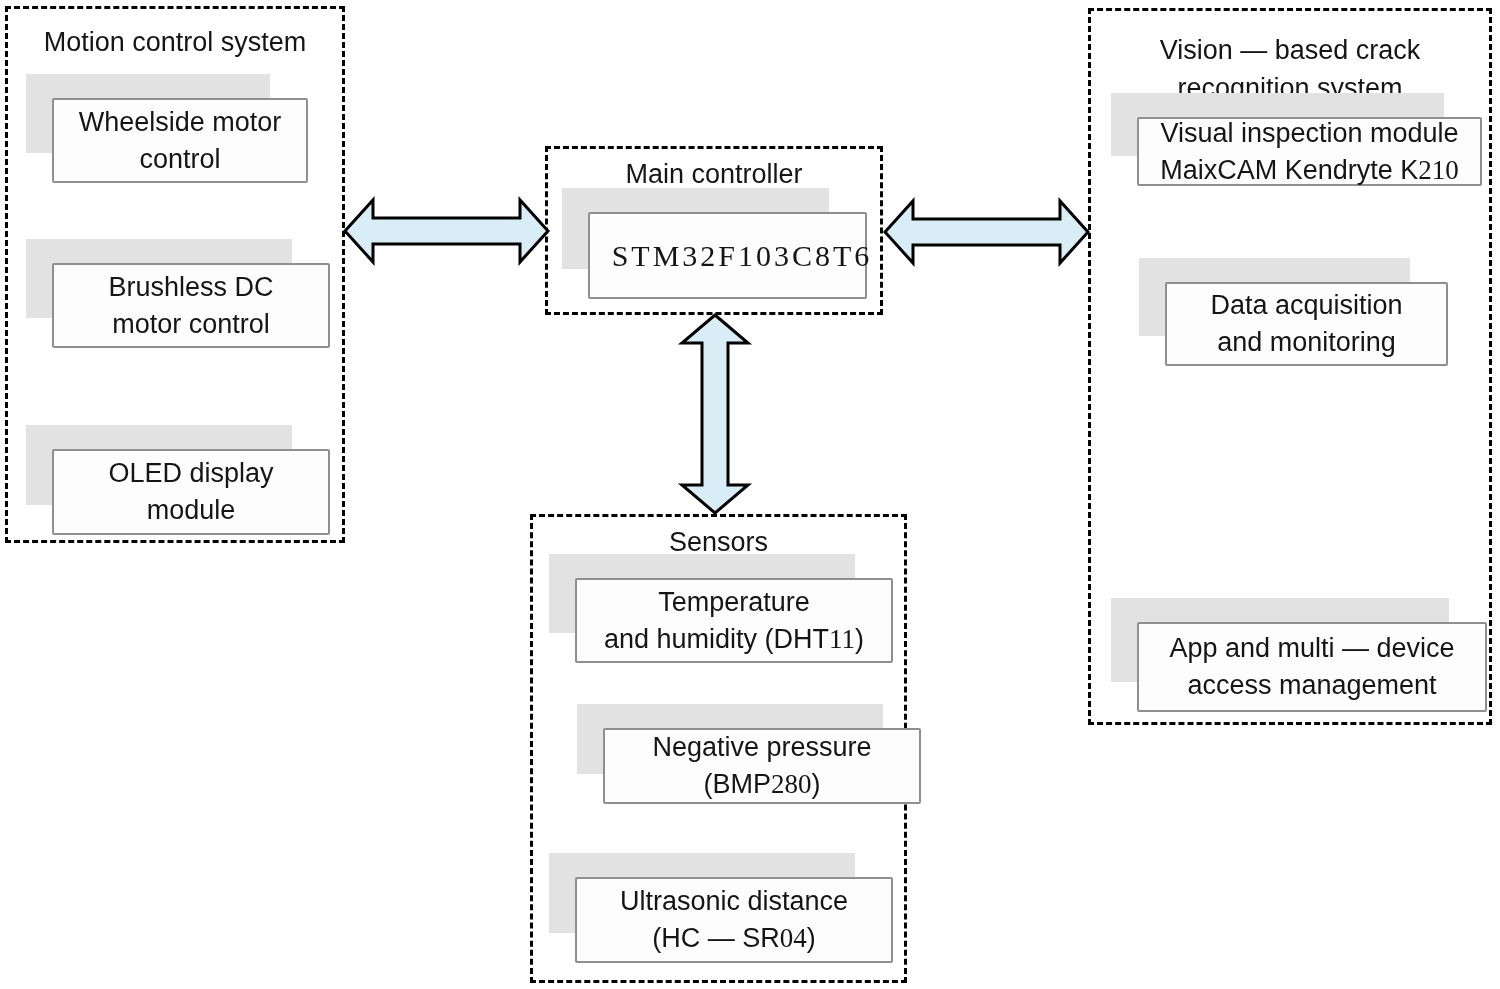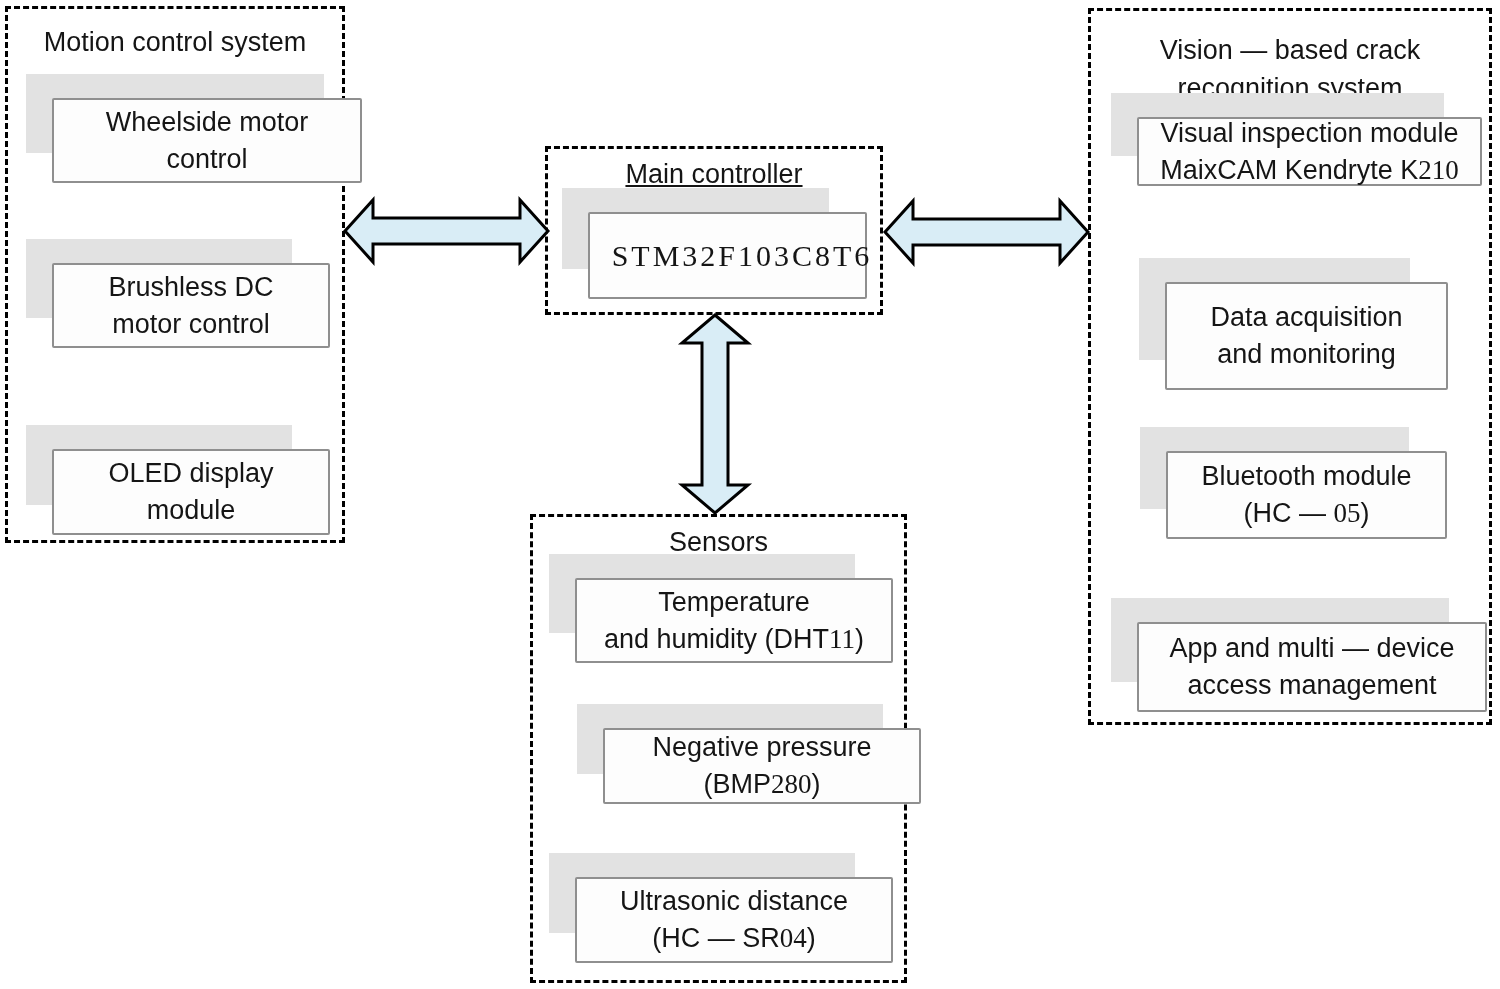--- a/index.html
+++ b/index.html
@@ -66,21 +66,21 @@
 </style>
 </head>
 <body>
 
 <div class="page">
 
   <div class="dashed-box" style="left:5px; top:6px; width:340px; height:537px;">
     <div class="group-title" style="top:14px;">Motion control system</div>
   </div>
 
-  <div class="item" style="left:52px; top:98px; width:310px; height:85px;">
+  <div class="item" style="left:52px; top:98px; width:256px; height:85px;">
     <div class="shadow"></div>
     <div class="face">
       <div class="line"><span>Wheelside motor</span></div>
       <div class="line"><span>control</span></div>
     </div>
   </div>
 
   <div class="item" style="left:52px; top:263px; width:278px; height:85px;">
     <div class="shadow"></div>
     <div class="face">
@@ -91,21 +91,21 @@
 
   <div class="item" style="left:52px; top:449px; width:278px; height:86px;">
     <div class="shadow"></div>
     <div class="face">
       <div class="line"><span>OLED display</span></div>
       <div class="line"><span>module</span></div>
     </div>
   </div>
 
   <div class="dashed-box" style="left:545px; top:146px; width:338px; height:169px;">
-    <div class="group-title" style="top:6px;text-decoration:underline;">Main controller</div>
+    <div class="group-title" style="top:6px;">Main controller</div>
   </div>
 
   <div class="item chip" style="left:588px; top:212px; width:279px; height:87px;">
     <div class="shadow"></div>
     <div class="face">
       <div class="line"><span class="serif">STM32F103C8T6</span></div>
     </div>
   </div>
 
   <div class="dashed-box" style="left:530px; top:514px; width:377px; height:469px;">
@@ -144,35 +144,28 @@
   </div>
 
   <div class="item" style="left:1137px; top:117px; width:345px; height:69px;">
     <div class="shadow"></div>
     <div class="face">
       <div class="line"><span>Visual inspection module</span></div>
       <div class="line"><span>MaixCAM Kendryte K</span><span class="serif">210</span></div>
     </div>
   </div>
 
-  <div class="item" style="left:1165px; top:282px; width:283px; height:108px;">
+  <div class="item" style="left:1165px; top:282px; width:283px; height:84px;">
     <div class="shadow"></div>
     <div class="face">
       <div class="line"><span>Data acquisition</span></div>
       <div class="line"><span>and monitoring</span></div>
     </div>
   </div>
 
-  <div class="item" style="left:1166px; top:451px; width:281px; height:88px;">
-    <div class="shadow"></div>
-    <div class="face">
-      <div class="line"><span>Bluetooth module</span></div>
-      <div class="line"><span>(HC — </span><span class="serif">05</span><span>)</span></div>
-    </div>
-  </div>
 
   <div class="item" style="left:1137px; top:622px; width:330px; height:90px;padding-left:20px;">
     <div class="shadow"></div>
     <div class="face">
       <div class="line"><span>App and multi — device</span></div>
       <div class="line"><span>access management</span></div>
     </div>
   </div>
 
   <svg class="arrow" style="left:343px; top:198px;" width="207" height="66" viewBox="0 0 207 66" aria-hidden="true">

